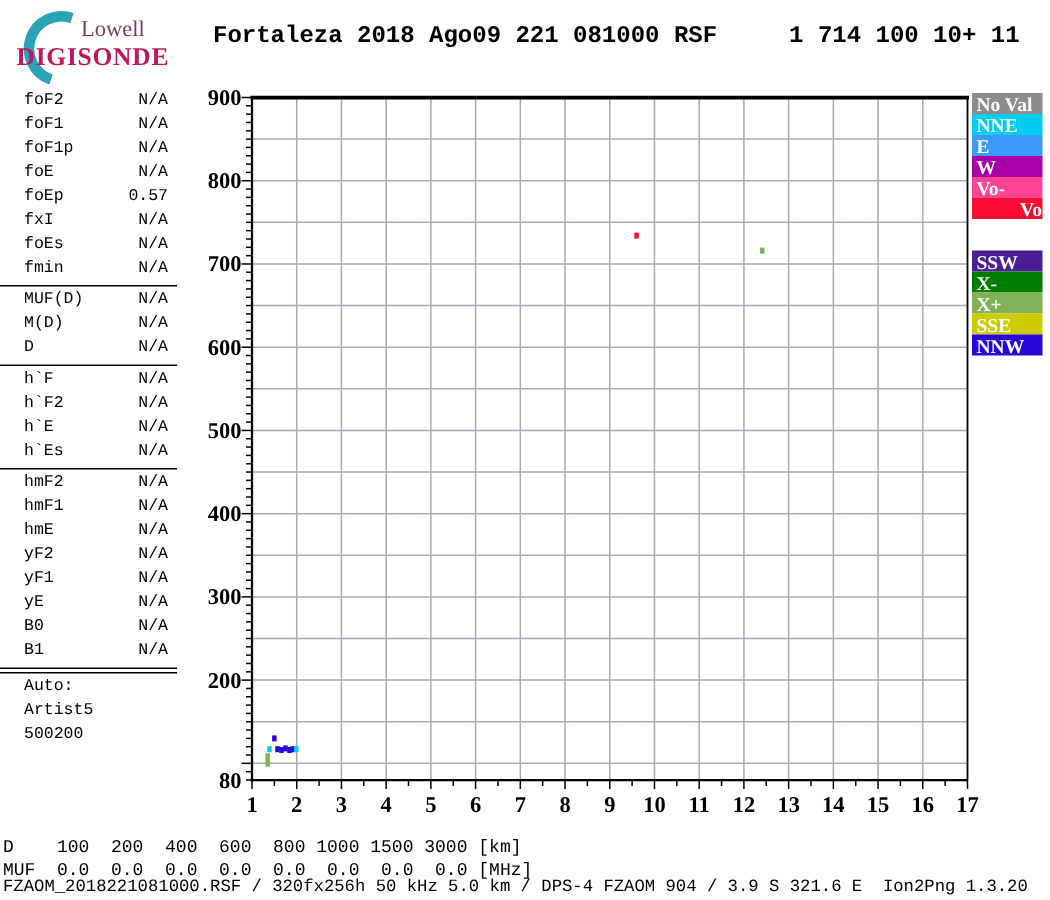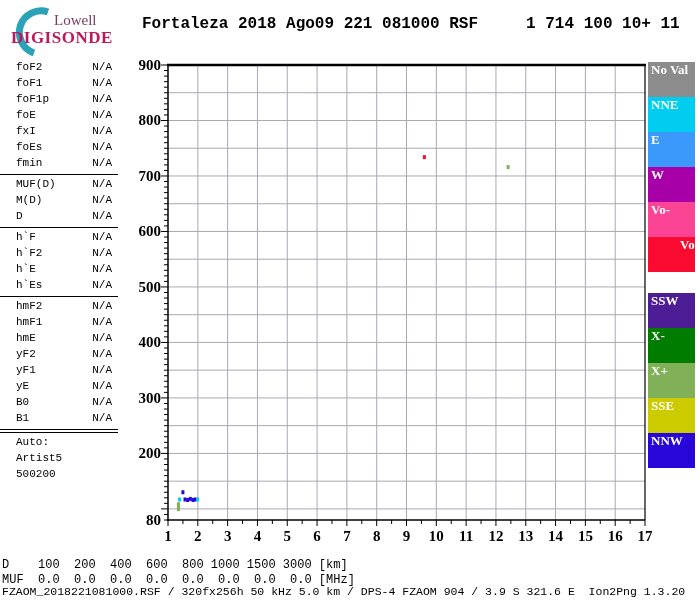--- a/index.html
+++ b/index.html
@@ -13,21 +13,21 @@
   
   #header{left:142px;top:15px;font:bold 16px "Liberation Mono",monospace;
           line-height:19px;white-space:pre;}
   
   #parameter-panel{left:0px;top:60px;width:118px;font:11px "Liberation Mono",monospace;}
   .prow{display:flex;justify-content:space-between;height:16px;line-height:15px;
         padding-left:16px;padding-right:6px;}
   .psep{border-top:1px solid #000;margin:2px 0;}
   
   #legend{left:648px;top:62px;width:47px;}
-  .legend-item{height:35px;line-height:21px;padding-left:3px;color:#fff;
+  .legend-item{height:14px;line-height:21px;padding-left:3px;color:#fff;
                font:bold 13px "Liberation Serif",serif;white-space:nowrap;overflow:hidden;}
   
   #plotsvg{left:0;top:0;}
   .axis-label{font:bold 15px "Liberation Serif",serif;fill:#000;}
   
   #d-row,#muf-row{left:2px;font:12px "Liberation Mono",monospace;white-space:pre;}
   #d-row{top:558px;} #muf-row{top:573px;text-align:right;}
   #status-line{left:2px;top:585px;font:11.5px "Liberation Mono",monospace;white-space:pre;}
 </style>
 </head>
@@ -52,20 +52,24 @@
       <span>foF1</span>
       <span>N/A</span>
     </div>
     <div class="prow">
       <span>foF1p</span>
       <span>N/A</span>
     </div>
     <div class="prow">
       <span>foE</span>
       <span>N/A</span>
+    </div>
+    <div class="prow">
+      <span>foEp</span>
+      <span>0.57</span>
     </div>
     <div class="prow">
       <span>fxI</span>
       <span>N/A</span>
     </div>
     <div class="prow">
       <span>foEs</span>
       <span>N/A</span>
     </div>
     <div class="prow">

